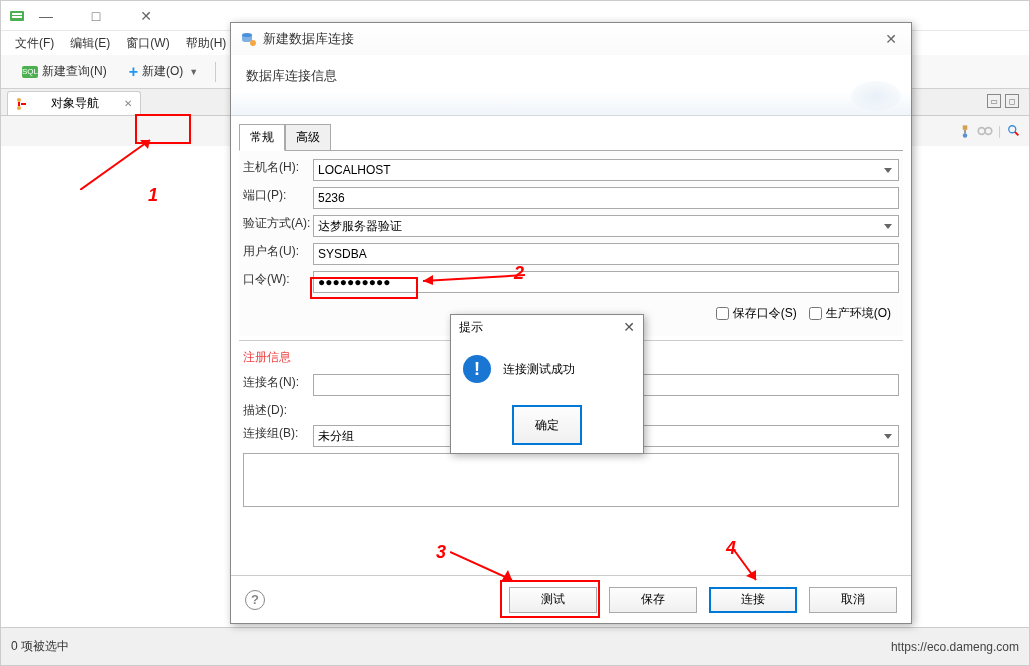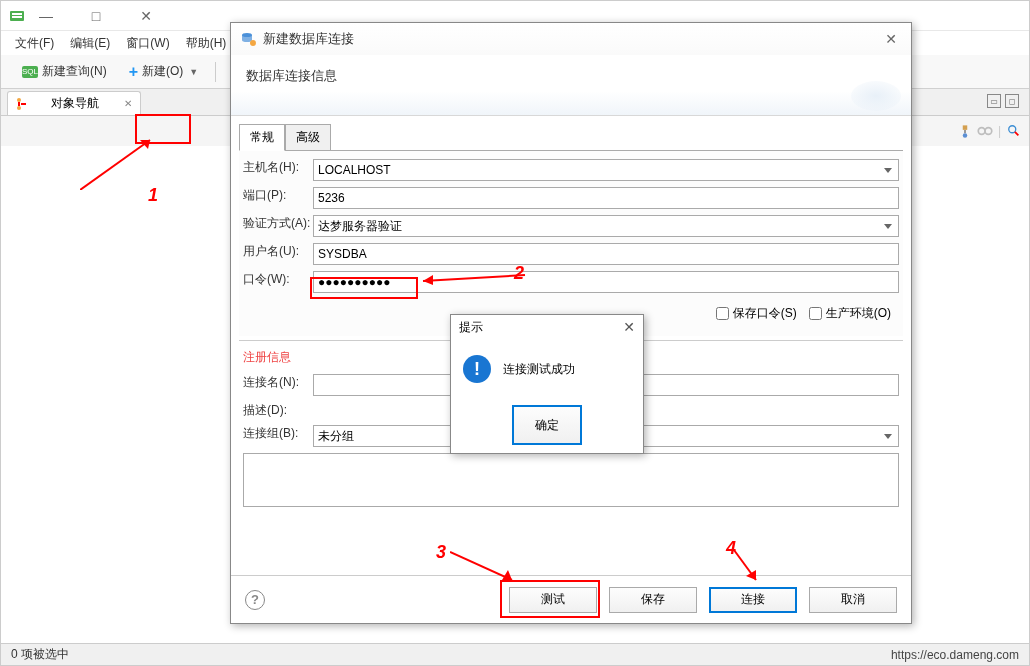--- a/index.html
+++ b/index.html
@@ -37,21 +37,21 @@
     
     .annotation-text { position: absolute; color: #ff0000; font-size: 18px; font-weight: bold; font-style: italic; }
     .annotation-1 { left: 148px; top: 185px; }
     .annotation-2 { left: 514px; top: 263px; }
     .annotation-3 { left: 436px; top: 542px; }
     .annotation-4 { left: 726px; top: 538px; }
     
     .right-panel-btns { position: absolute; right: 10px; top: 93px; display: flex; gap: 4px; }
     .right-panel-btns span { width: 14px; height: 14px; border: 1px solid #888; font-size: 8px; display: flex; align-items: center; justify-content: center; color: #666; cursor: pointer; }
     
-    .statusbar { position: absolute; bottom: 0; left: 0; right: 0; height: 22px; background: #f0f0f0; border-top: 1px solid #ccc; display: flex; align-items: center; padding: 0 10px; font-size: 12px; color: #333; }
+    .statusbar { position: absolute; bottom: 0; left: 0; right: 0; height: 38px; background: #f0f0f0; border-top: 1px solid #ccc; display: flex; align-items: center; padding: 0 10px; font-size: 12px; color: #333; }
     .statusbar .right { margin-left: auto; color: #444; }
     
     
     .dialog { position: absolute; left: 230px; top: 22px; width: 682px; height: 602px; background: #fff; border: 1px solid #888; box-shadow: 2px 2px 8px rgba(0,0,0,0.3); display: flex; flex-direction: column; }
     .dialog-titlebar { height: 32px; display: flex; align-items: center; padding: 0 10px; background: linear-gradient(#fff, #fafafa); }
     .dialog-titlebar .dlg-icon { width: 16px; height: 16px; margin-right: 6px; }
     .dialog-titlebar .dlg-title { flex: 1; font-size: 13px; color: #333; }
     .dialog-titlebar .dlg-close { width: 20px; text-align: center; color: #666; font-size: 14px; cursor: pointer; }
     
     .dialog-subtitle { padding: 12px 14px 30px 15px; background: linear-gradient(to bottom, #fff 60%, #f0f5fa 100%); font-size: 13px; color: #333; border-bottom: 1px solid #d8d8d8; position: relative; }

